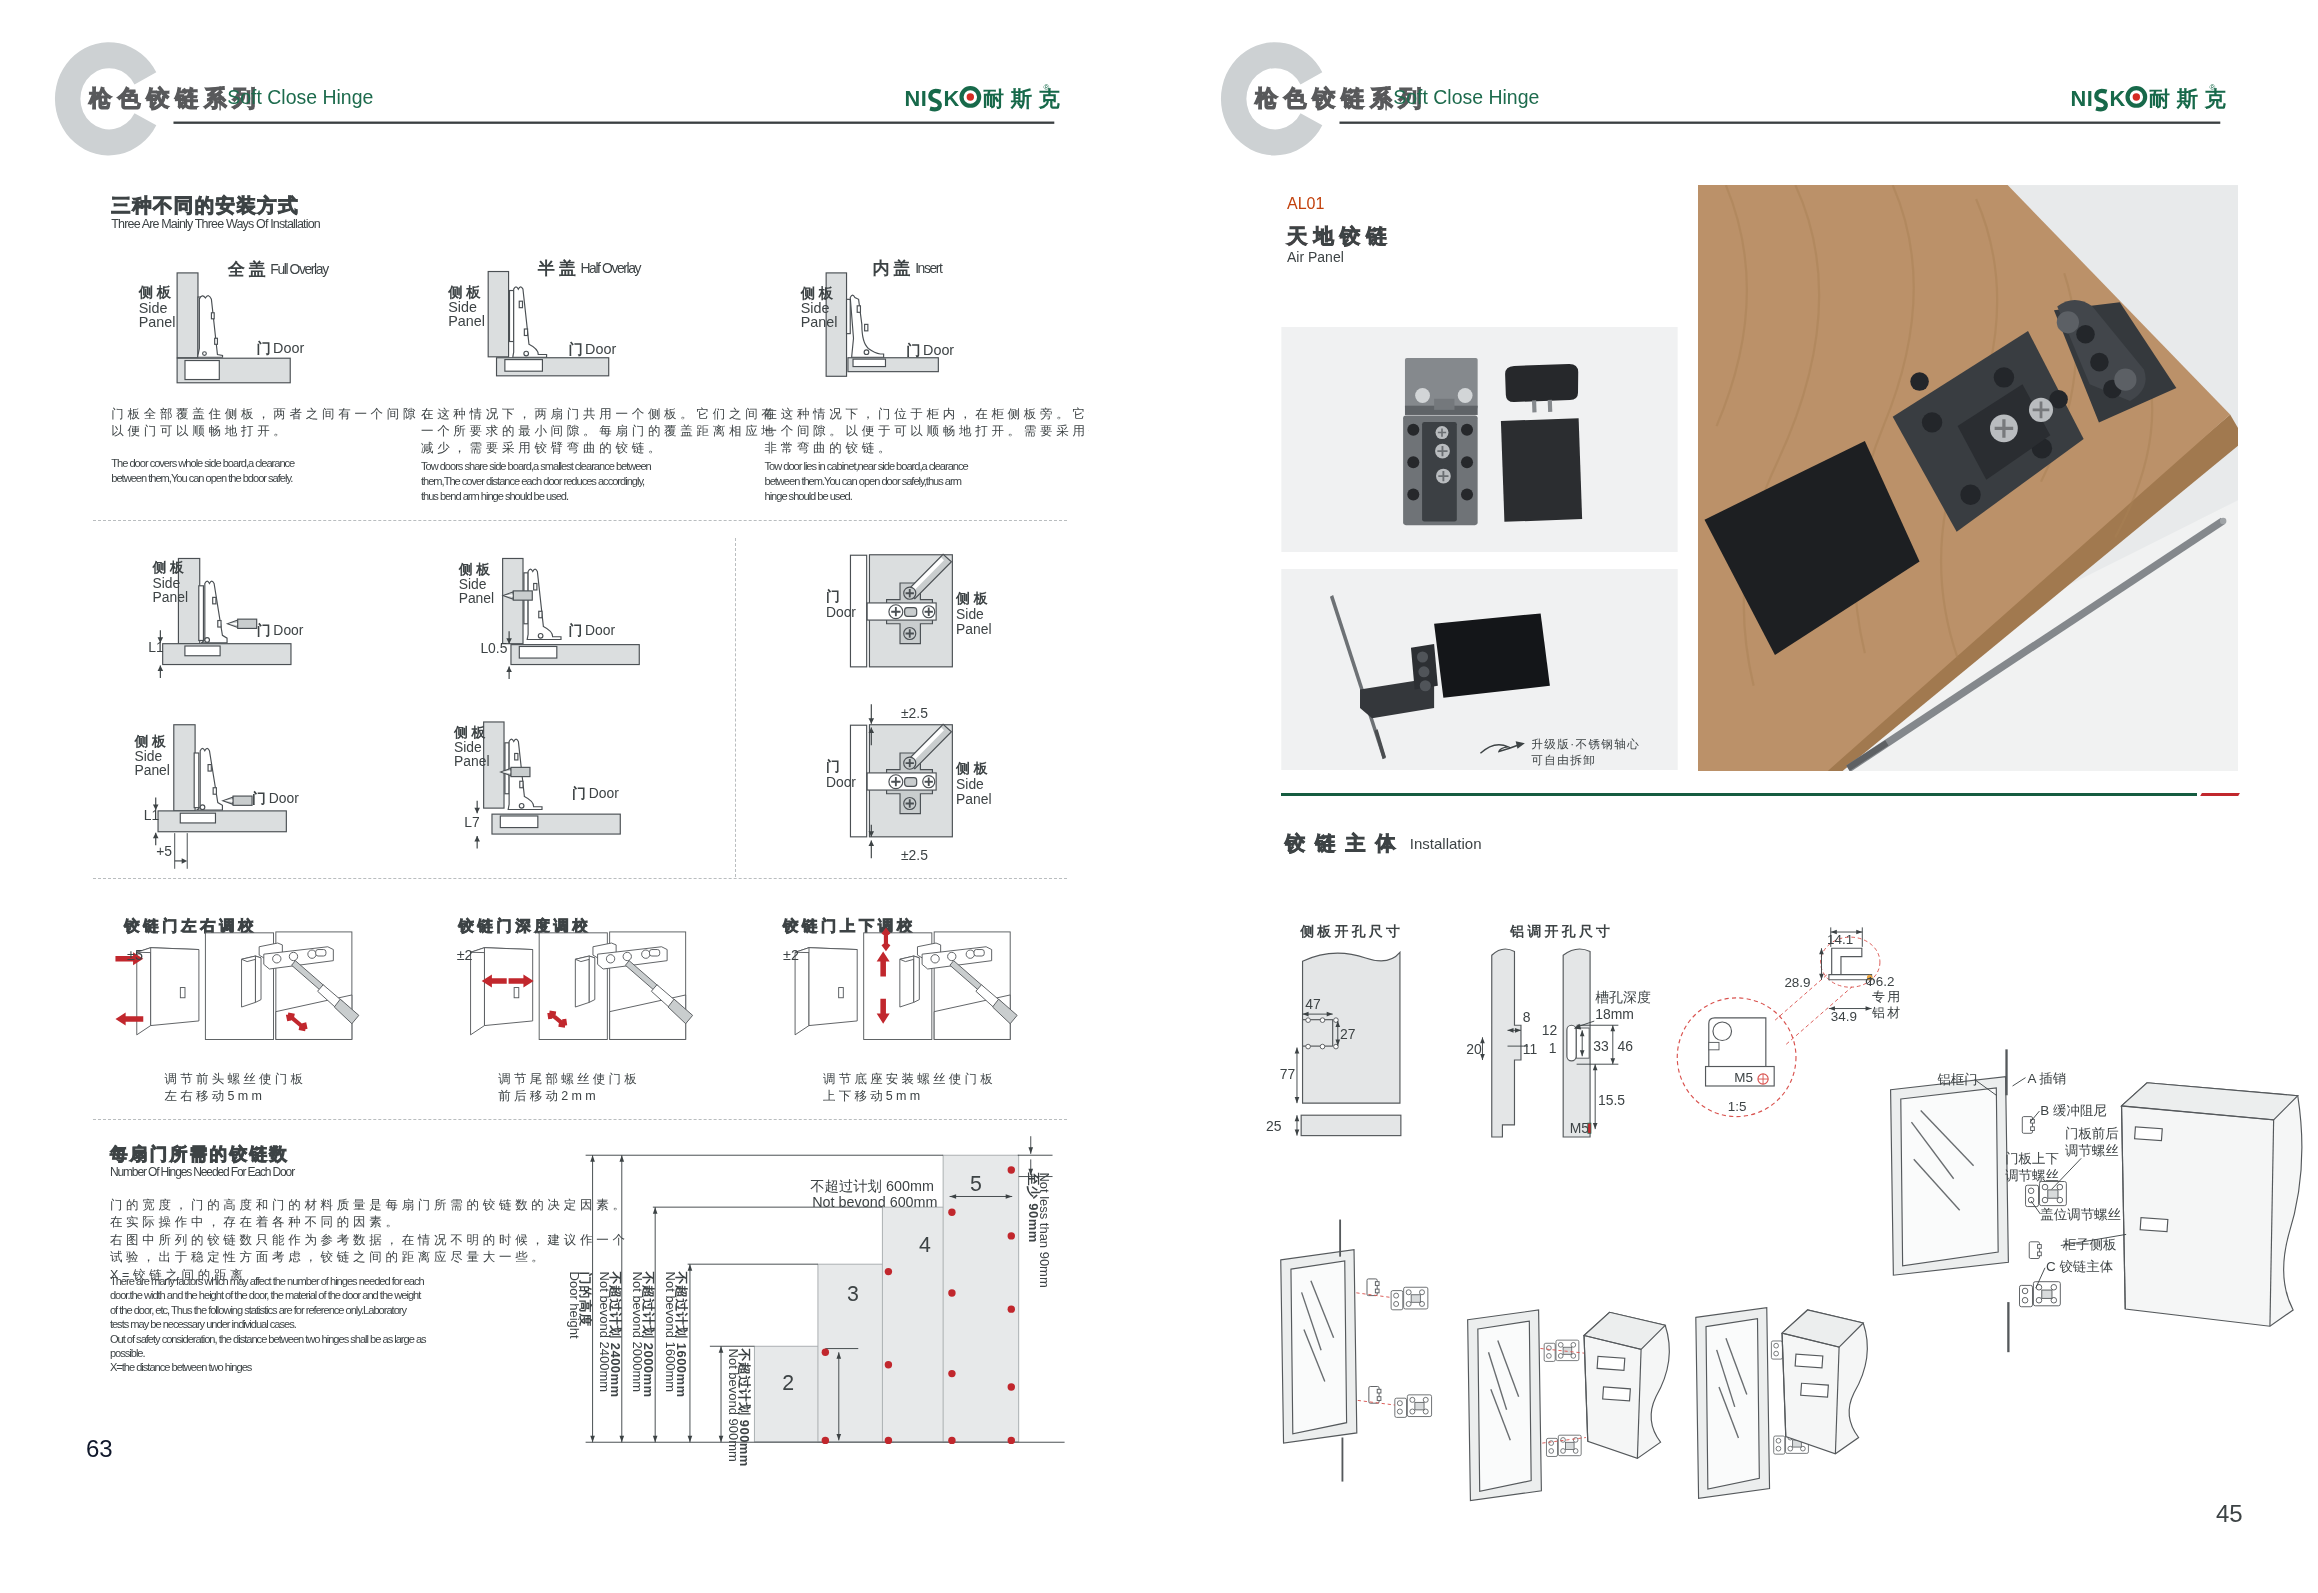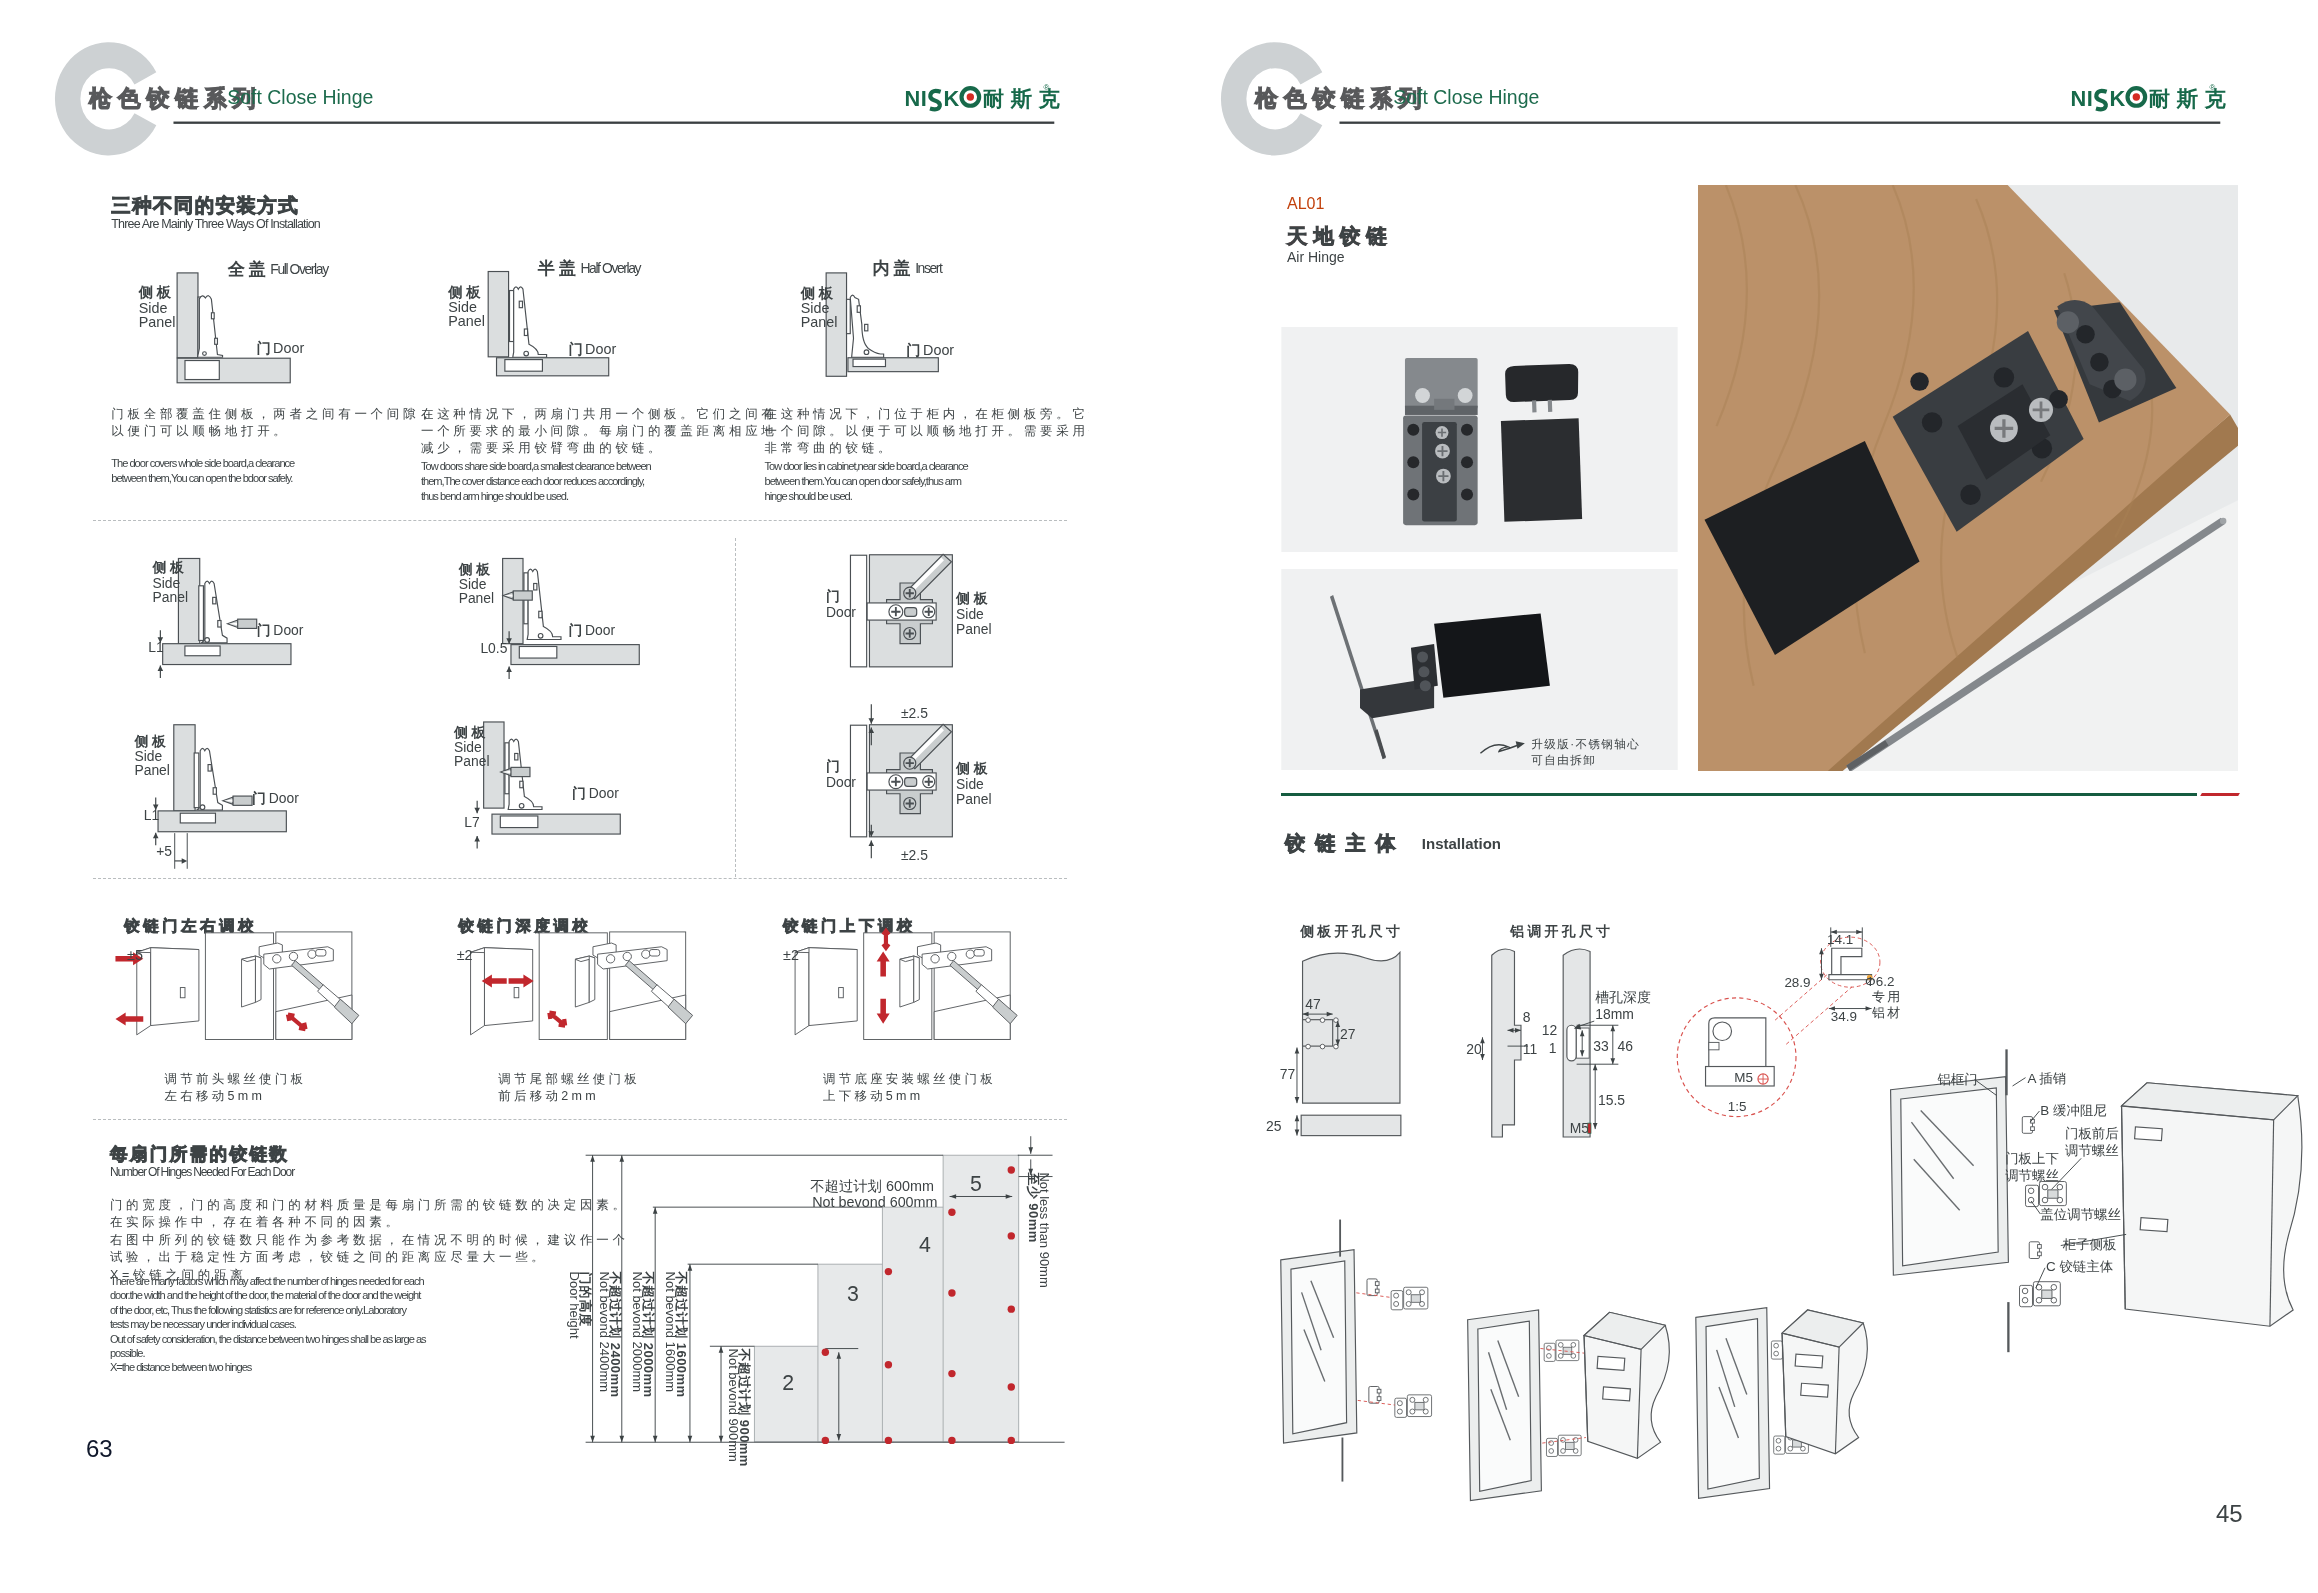--- a/index.html
+++ b/index.html
@@ -589,21 +589,21 @@
   <text transform="translate(2041,78) rotate(90)" font-size="28" font-weight="bold" letter-spacing="1">至少 90mm</text>
   <text transform="translate(2064,78) rotate(90)" font-size="28" letter-spacing="0">Not less than 90mm</text>
 </svg>
 
 <div class="abs" style="left:86px;top:1435px;font-size:24px;color:#0f172a;">63</div>
 
 <div class="abs" style="left:1287px;top:195px;font-size:16px;color:#c2410c;">AL01</div>
 
 <div class="abs" style="left:1287px;top:222px;font-size:20.4px;font-weight:bold;color:#b91c1c;letter-spacing:6px;-webkit-text-stroke:0.9px #3d4345;">天地铰链</div>
 
-<div class="abs" style="left:1287px;top:249px;font-size:14px;color:#3d4345;">Air Hinge</div>
+<div class="abs" style="left:1287px;top:249px;font-size:14px;color:#3d4345;">Air Panel</div>
 
 <svg class="abs" fill="#3d4345" style="left:1281px;top:327px" width="397" height="225" viewBox="0 0 856 486">
   <rect x="0" y="0" width="856" height="486" fill="#f0f1f2"></rect>
 
   <rect x="267" y="67" width="157" height="110" rx="4" fill="#85898d"></rect>
   <rect x="267" y="170" width="157" height="20" fill="#5f6367"></rect>
   <circle cx="305" cy="148" r="16" fill="#d2d5d7"></circle>
   <circle cx="397" cy="148" r="16" fill="#d2d5d7"></circle>
   <path d="M 330 155 h 44 v 24 h -44 z" fill="#74787c"></path>
 
@@ -708,21 +708,21 @@
 
   <path d="M 320 1252 L 1128 718 L 1137 731 L 329 1266 Z" fill="#84888c"></path>
   <path d="M 320 1252 L 404 1198 L 411 1209 L 327 1264 Z" fill="#5e6164"></path>
   <circle cx="1133" cy="725" r="7" fill="#a0a4a7"></circle>
 </svg>
 
 <div class="abs" style="left:1281px;top:793px;width:916px;height:3.2px;background:#155c40;"></div>
 
 <div class="abs" style="left:2201px;top:793px;width:38px;height:3.2px;background:#c1272d;transform:skewX(-30deg);"></div>
 
-<div class="abs" style="left:1285px;top:830px;font-size:20px;font-weight:bold;color:#3d4345;letter-spacing:10.2px;"><span style="-webkit-text-stroke:0.9px #3d4345;">铰链主体</span><span style="font-weight:bold;font-size:15px;letter-spacing:0;margin-left:16px;vertical-align:0.9px;">Installation</span></div>
+<div class="abs" style="left:1285px;top:830px;font-size:20px;font-weight:bold;color:#3d4345;letter-spacing:10.2px;"><span style="-webkit-text-stroke:0.9px #3d4345;">铰链主体</span><span style="font-weight:normal;font-size:15px;letter-spacing:0;margin-left:4px;vertical-align:0.9px;">Installation</span></div>
 
 <svg class="abs" fill="#3d4345" style="left:1252px;top:904px" width="1081" height="690" viewBox="0 0 2331 1487">
 
   <text x="104" y="69" font-size="30" font-weight="bold" letter-spacing="7">侧板开孔尺寸</text>
 
   <g stroke="#55595c" stroke-width="2.5">
     <path d="M 109 123 Q 175 92 245 116 Q 295 133 319 104 L 319 429 L 109 429 Z" fill="#e4e6e7"></path>
     <rect x="109" y="249" width="65" height="57" fill="#e4e6e7"></rect>
   </g>
   <g fill="#ffffff" stroke="#55595c" stroke-width="2">

